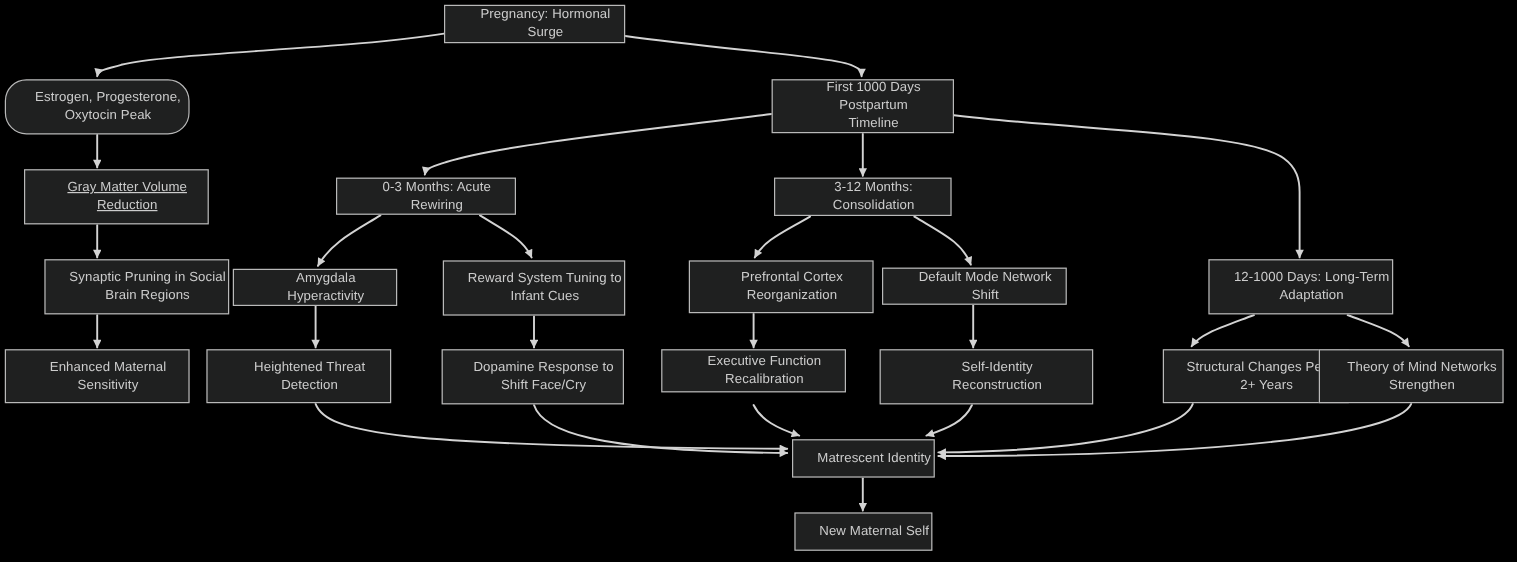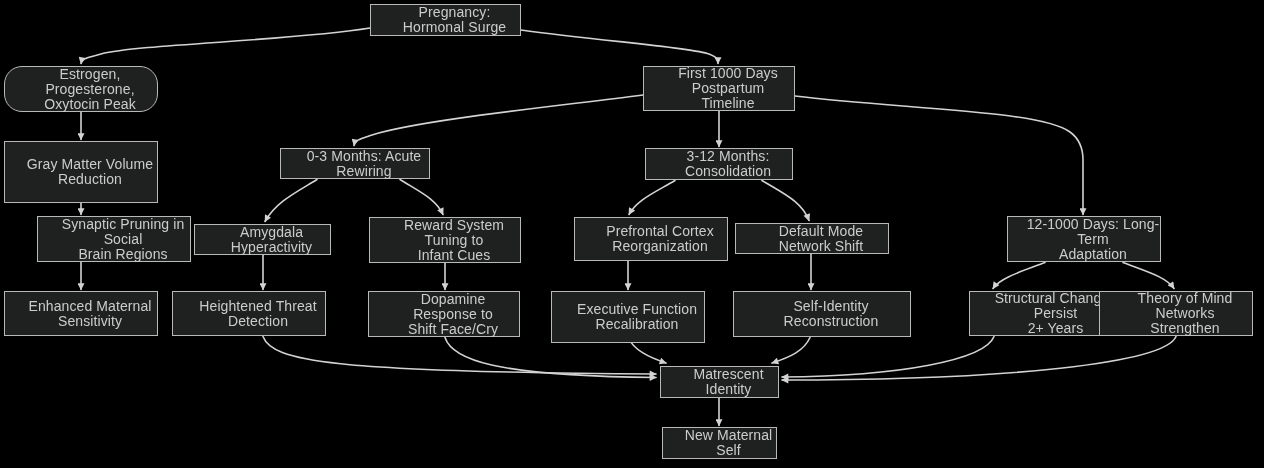--- a/index.html
+++ b/index.html
@@ -30,21 +30,21 @@
     position: absolute;
     box-sizing: border-box;
     background: var(--node-fill);
     border: 1px solid var(--node-border);
     color: var(--node-text);
     display: flex;
     align-items: center;
     justify-content: center;
     text-align: center;
     white-space: pre-line;
-    font-size: 14px;
+    font-size: 11px;
     line-height: 15px;
     letter-spacing: 0.1px;
     padding-left: 18px;
   }
 </style>
 </head>
 <body>
 
 <div class="stage">
   <svg class="edges" width="1264" height="468" viewBox="0 0 1264 468" xmlns="http://www.w3.org/2000/svg">
@@ -80,39 +80,39 @@
         <path d="M1176,336.5 C1165,363 1010,380 782,380" class="edge" marker-end="url(#arrowhead)"></path>
         <path d="M719,398.5 L719,425.5" class="edge" marker-end="url(#arrowhead)"></path>
       </g>
   </svg>
   <div id="node-layer">
       <div class="node" style="left: 370px; top: 4px; width: 151px; height: 32px;">Pregnancy: Hormonal Surge</div>
       <div class="node" style="left: 4px; top: 66px; width: 154px; height: 46px; border-radius: 18px;">Estrogen, Progesterone,
 Oxytocin Peak</div>
       <div class="node" style="left: 643px; top: 66px; width: 152px; height: 45px;">First 1000 Days Postpartum
 Timeline</div>
-      <div class="node" style="left: 4px; top: 141px; width: 154px; height: 62px;">Gray Matter Volume
+      <div class="node" style="left: 20px; top: 141px; width: 154px; height: 46px; text-decoration: underline;">Gray Matter Volume
 Reduction</div>
       <div class="node" style="left: 4px; top: 216px; width: 154px; height: 46px; margin-left: 33px;">Synaptic Pruning in Social
 Brain Regions</div>
       <div class="node" style="left: 4px; top: 291px; width: 154px; height: 45px;">Enhanced Maternal
 Sensitivity</div>
       <div class="node" style="left: 280px; top: 148px; width: 150px; height: 31px;">0-3 Months: Acute Rewiring</div>
       <div class="node" style="left: 194px; top: 224px; width: 137px; height: 31px;">Amygdala Hyperactivity</div>
       <div class="node" style="left: 369px; top: 217px; width: 152px; height: 46px;">Reward System Tuning to
 Infant Cues</div>
       <div class="node" style="left: 172px; top: 291px; width: 154px; height: 45px;">Heightened Threat
 Detection</div>
       <div class="node" style="left: 368px; top: 291px; width: 152px; height: 46px;">Dopamine Response to
 Shift Face/Cry</div>
       <div class="node" style="left: 645px; top: 148px; width: 148px; height: 32px;">3-12 Months: Consolidation</div>
       <div class="node" style="left: 574px; top: 217px; width: 154px; height: 44px;">Prefrontal Cortex
 Reorganization</div>
       <div class="node" style="left: 735px; top: 223px; width: 154px; height: 31px;">Default Mode Network Shift</div>
-      <div class="node" style="left: 551px; top: 291px; width: 154px; height: 52px;">Executive Function
+      <div class="node" style="left: 551px; top: 291px; width: 154px; height: 36px;">Executive Function
 Recalibration</div>
       <div class="node" style="left: 733px; top: 291px; width: 178px; height: 46px;">Self-Identity
 Reconstruction</div>
       <div class="node" style="left: 1007px; top: 216px; width: 154px; height: 46px;">12-1000 Days: Long-Term
 Adaptation</div>
       <div class="node" style="left: 969px; top: 291px; width: 155px; height: 45px;">Structural Changes Persist
 2+ Years</div>
       <div class="node" style="left: 1099px; top: 291px; width: 154px; height: 45px;">Theory of Mind Networks
 Strengthen</div>
       <div class="node" style="left: 660px; top: 366px; width: 119px; height: 32px;">Matrescent Identity</div>

